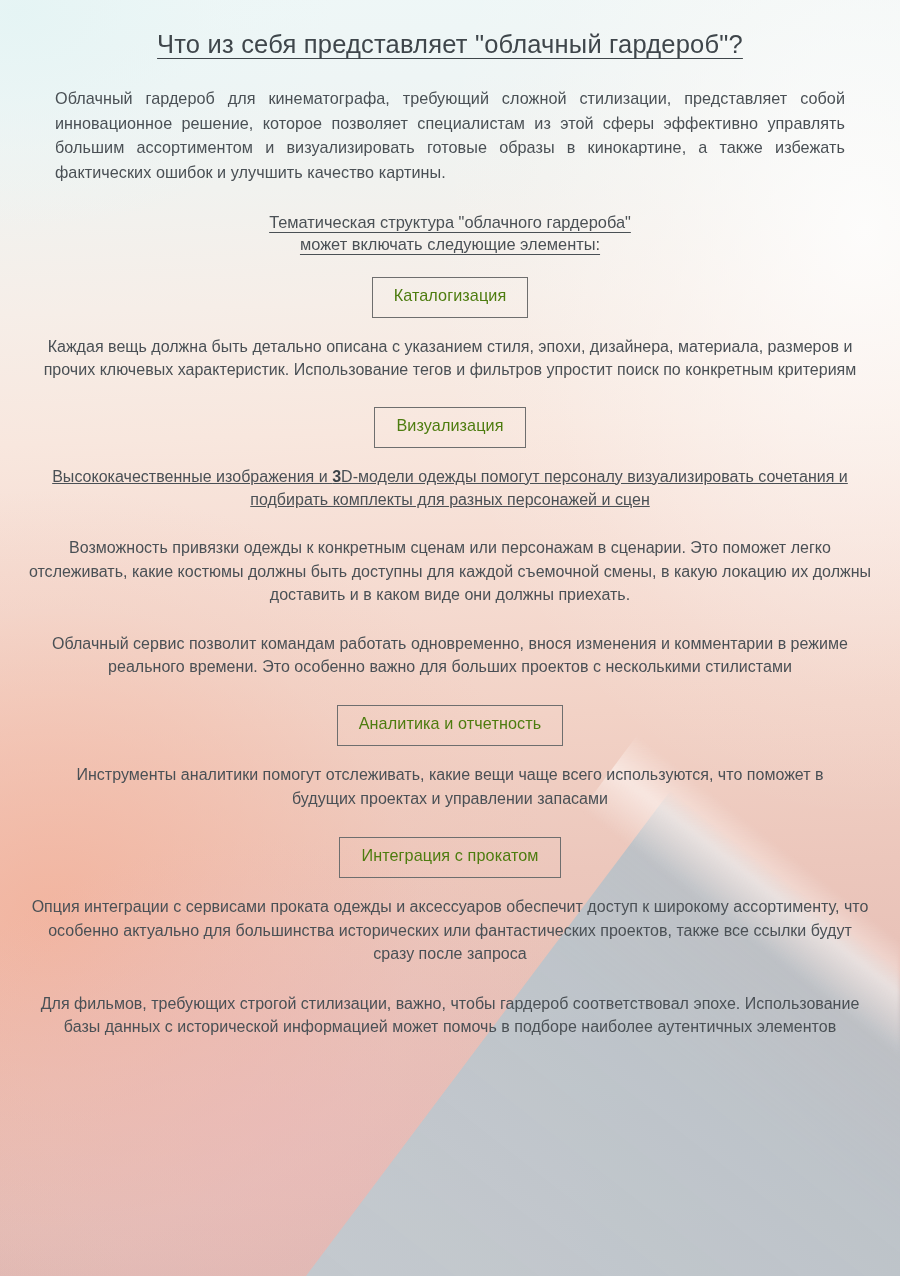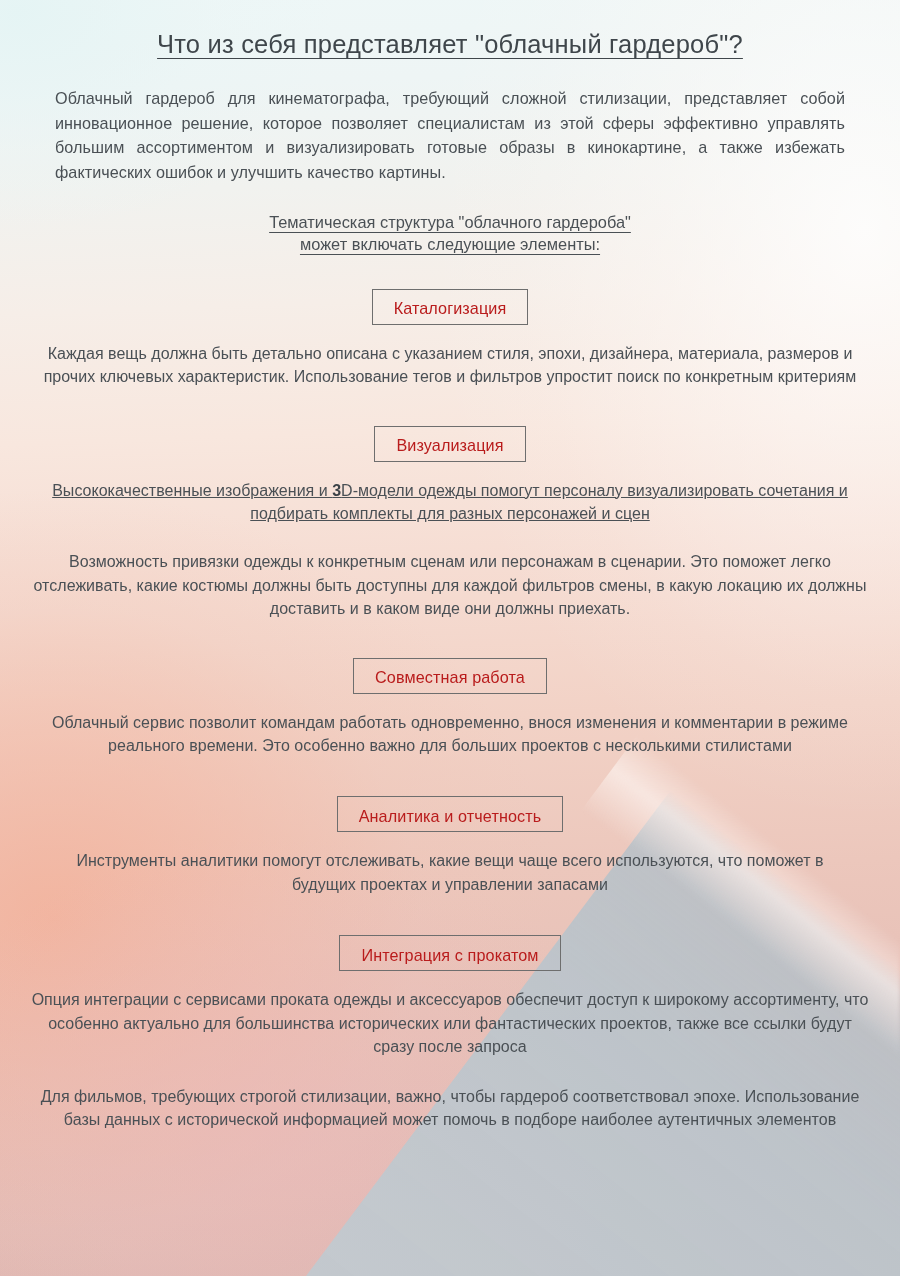--- a/index.html
+++ b/index.html
@@ -177,29 +177,28 @@
     display: flex;
     justify-content: center;
   }
 
   .label-box {
     display: inline-flex;
     align-items: center;
     justify-content: center;
     box-sizing: border-box;
     min-height: 36px;
-    padding: 7px 21px 4px;
+    padding: 7px 21px 12px;
     border: 1.3px solid #6e6e6e;
     background: transparent;
-    color: #b91c1c;
+    color: #4d7c0f;
     font-size: 16.2px;
     line-height: 20px;
     letter-spacing: 0.1px;
     white-space: nowrap;
-    margin-top: 12px;
   }
 
   .section-body {
     margin: 17px auto 0;
     width: 848px;
     text-align: center;
     font-size: 16px;
     line-height: 23.4px;
     color: #4a5055;
     letter-spacing: 0.02px;
@@ -259,27 +258,24 @@
     </div>
 
     <div class="section s-visual">
       <div class="label-row">
         <div class="label-box">Визуализация</div>
       </div>
       <p class="section-body w-visual"><span>Высококачественные изображения и </span><b>3</b><span>D-модели одежды помогут персоналу визуализировать сочетания и подбирать комплекты для разных персонажей и сцен</span></p>
     </div>
 
     <div class="section s-scenario">
-      <p class="section-body w-scenario">Возможность привязки одежды к конкретным сценам или персонажам в сценарии. Это поможет легко отслеживать, какие костюмы должны быть доступны для каждой фильтров смены, в какую локацию их должны доставить и в каком виде они должны приехать.</p>
+      <p class="section-body w-scenario">Возможность привязки одежды к конкретным сценам или персонажам в сценарии. Это поможет легко отслеживать, какие костюмы должны быть доступны для каждой съемочной смены, в какую локацию их должны доставить и в каком виде они должны приехать.</p>
     </div>
 
     <div class="section s-collab">
-      <div class="label-row">
-        <div class="label-box">Совместная работа</div>
-      </div>
       <p class="section-body w-collab">Облачный сервис позволит командам работать одновременно, внося изменения и комментарии в режиме реального времени. Это особенно важно для больших проектов с несколькими стилистами</p>
     </div>
 
     <div class="section s-analytics">
       <div class="label-row">
         <div class="label-box">Аналитика и отчетность</div>
       </div>
       <p class="section-body w-analytics">Инструменты аналитики помогут отслеживать, какие вещи чаще всего используются, что поможет в будущих проектах и управлении запасами</p>
     </div>
 

